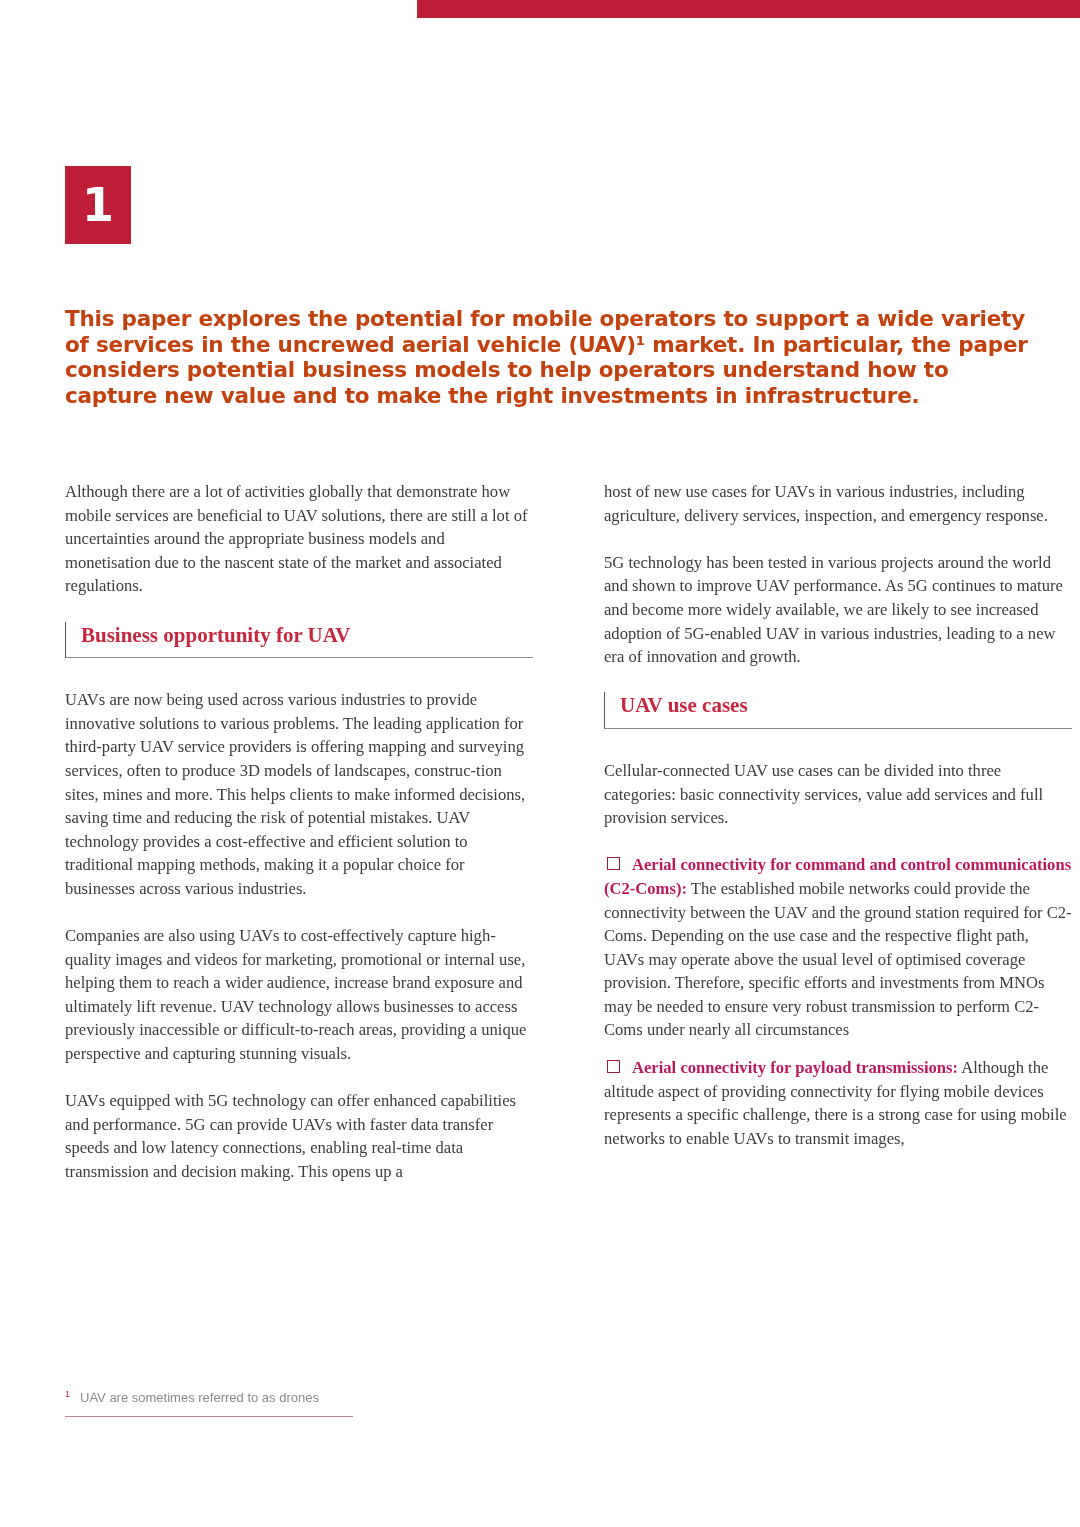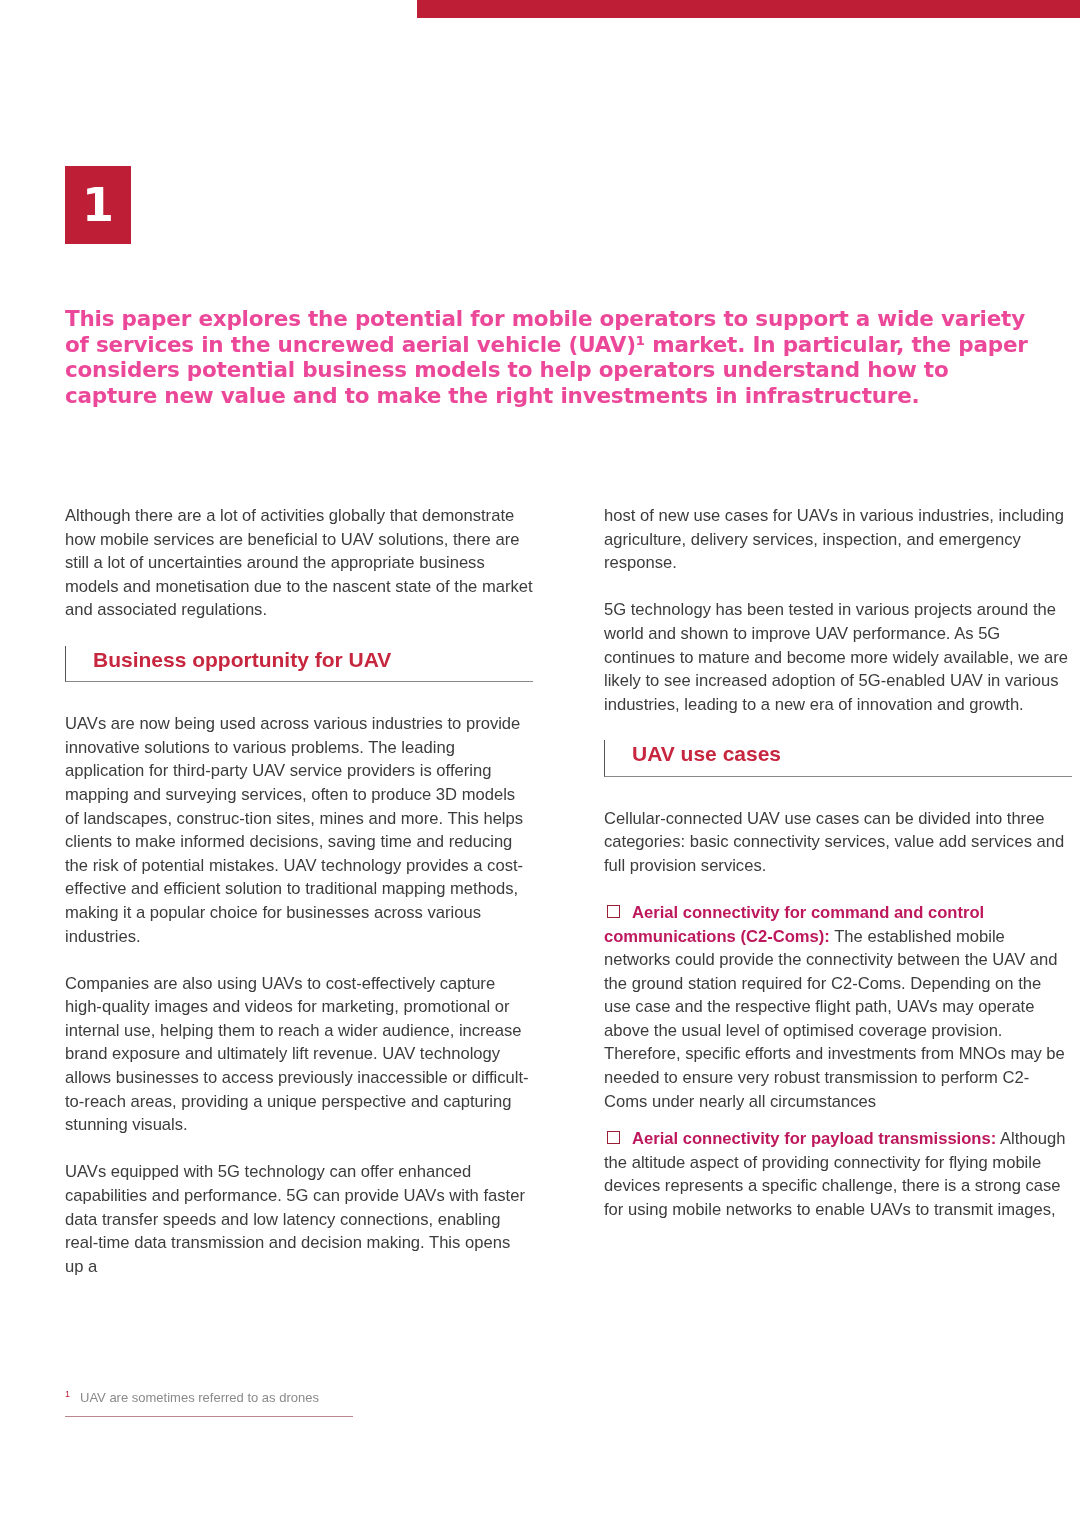--- a/index.html
+++ b/index.html
@@ -6,29 +6,29 @@
   body { width: 1080px; height: 1527px; position: relative; overflow: hidden;
          font-family: "Liberation Sans", "DejaVu Sans", sans-serif; color: #3a3a3a; }
   .top-bar { position: absolute; left: 417px; top: 0; width: 663px; height: 18px; background: #be1e36; }
   .chapter { position: absolute; left: 65px; top: 166px; display: flex; align-items: center; }
   .chapter-num { width: 66px; height: 78px; background: #be1e36; color: #fff; font-weight: bold;
                  font-size: 46px; display: flex; align-items: center; justify-content: center;
                  font-family: "DejaVu Sans", sans-serif; }
   .chapter-title { margin-left: 26px; font-size: 56px; font-weight: bold; color: #1e1e1e;
                    font-family: "DejaVu Sans", sans-serif; letter-spacing: -0.5px; }
   .intro { position: absolute; left: 65px; top: 306px; width: 965px; font-size: 21.5px;
-           line-height: 25.5px; color: #ec4899; font-weight: bold; font-family: "DejaVu Sans", sans-serif;
+           line-height: 25.5px; color: #c2410c; font-weight: bold; font-family: "DejaVu Sans", sans-serif;
            letter-spacing: -0.2px; }
-  .col { position: absolute; top: 504px; width: 468px; font-size: 16.6px; line-height: 23.6px;
-         color: #3c3c3c; font-family: Liberation Sans, sans-serif; }
+  .col { position: absolute; top: 480px; width: 468px; font-size: 16.6px; line-height: 23.6px;
+         color: #3c3c3c; font-family: Liberation Serif, serif; }
   .col-left { left: 65px; }
   .col-right { left: 564px; margin-left: 40px; }
   .col p { margin: 0 0 23.6px 0; }
   .section-h { position: relative; border-left: 1.5px solid #555; border-bottom: 1.5px solid #888;
-               padding: 2px 0 10px 27px; margin: 8px 0 30px 0; font-size: 21px; font-weight: bold;
+               padding: 2px 0 10px 15px; margin: 8px 0 30px 0; font-size: 21px; font-weight: bold;
                color: #c7263f; }
   .sub-h { color: #c7263f; font-weight: bold; font-size: 17px; margin: 14px 0 24px 0; }
   .bullet { margin: 0 0 14px 0; }
   .bullet-box { display: inline-block; width: 11px; height: 11px; border: 1.8px solid #9a1e36;
                 margin-right: 12px; margin-left: 3px; vertical-align: 0px; }
   .bullet-title { font-weight: bold; color: #be185d; }
   .footnote { position: absolute; left: 65px; top: 1389px; width: 288px; padding-bottom: 11px;
               border-bottom: 1.5px solid #b7868e; font-size: 13px; color: #8a8a8a;
               font-family: Liberation Sans, sans-serif; }
   .footnote sup { font-size: 9px; color: #be1e36; margin-right: 10px; }

